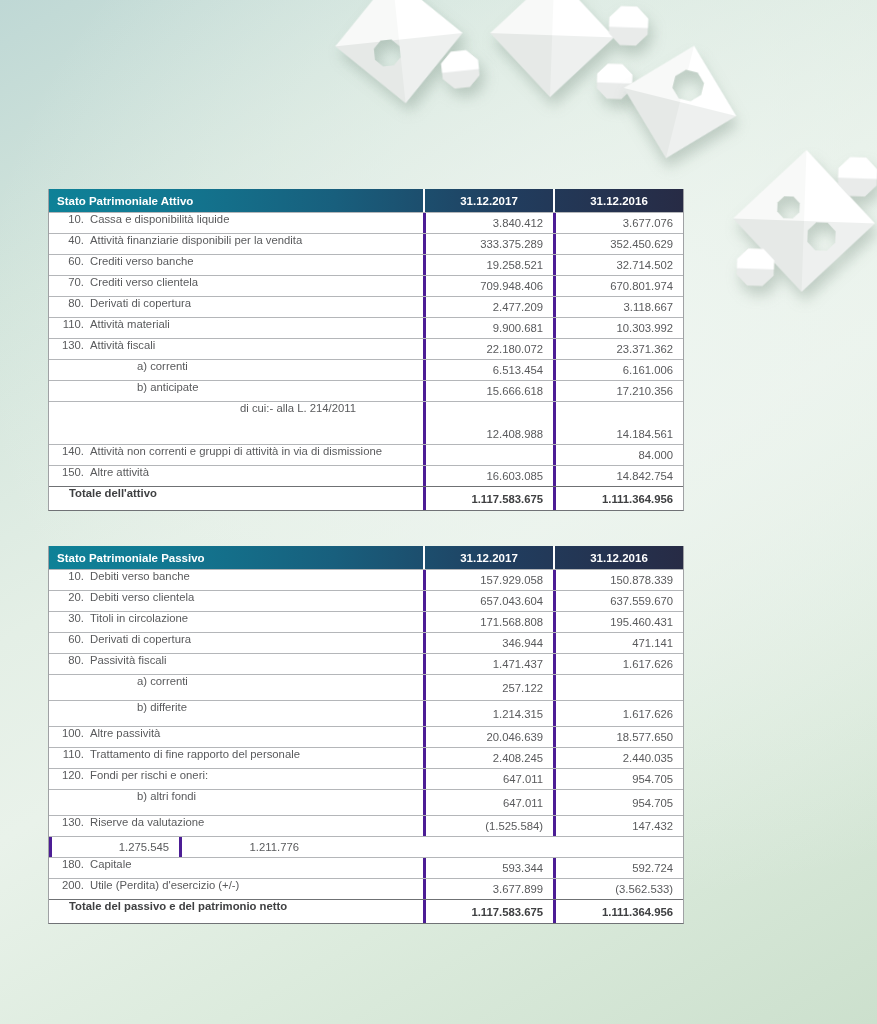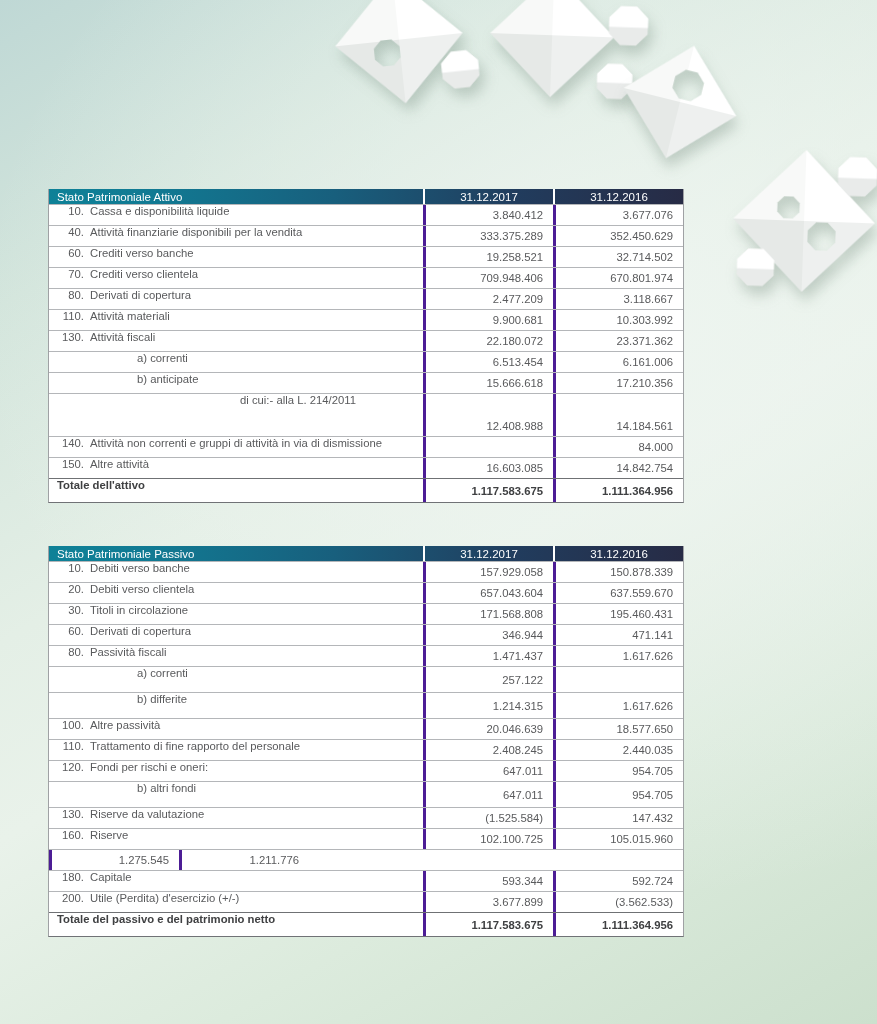--- a/index.html
+++ b/index.html
@@ -18,42 +18,42 @@
   
   .sheet {
     position:absolute; left:48px; width:636px; background:#fff;
     border:1px solid #9fa1a4; border-top:0; border-bottom:1px solid #707276;
     color:#595a5c; font-size:11.3px;
   }
   #sheet-attivo  { top:189px; }
   #sheet-passivo { top:546px; }
 
   .thead {
-    display:flex; height:15px; color:#fff; font-weight:normal; font-size:11.5px;
+    display:flex; height:23px; color:#fff; font-weight:bold; font-size:11.5px;
     background:linear-gradient(90deg,#0e8197 0%,#117a93 16%,#185f7d 45%,#213c5d 74%,#272b45 100%);
   }
   .th.title { flex:1; display:flex; align-items:center; padding-left:8px; }
   .th.col   { width:130px; border-left:2px solid #fff; display:flex; align-items:center; justify-content:center; }
 
   .trow { display:flex; border-top:1px solid #b4b6b9; min-height:21px; }
   .td.label { flex:1; display:flex; align-items:flex-start; padding-left:6px; line-height:13px; }
   .num { width:29px; text-align:right; margin-right:6px; flex:none; }
   .trow.sub  .td.label { padding-left:88px; }
   .trow.note .td.label { padding-left:124px; flex-direction:row; align-items:flex-start; justify-content:center; }
   .trow.note { min-height:43px; }
   #sheet-passivo .trow.sub { min-height:26px; }
 
   .td.val {
     width:130px; border-left:3px solid #4c1d95; flex:none;
     display:flex; align-items:center; justify-content:flex-end; padding-right:10px;
   }
   .trow.note .td.val { align-items:flex-end; padding-bottom:4px; }
 
   .trow.total { border-top:1px solid #6f7174; min-height:24px; font-weight:bold; color:#3f4042; }
-  .trow.total .td.label { padding-left:8px; }
+  .trow.total .td.label { padding-left:20px; }
 </style>
 </head>
 <body>
 
 <div class="page">
 
   <div id="decor">
       <svg width="165" height="118" style="position: absolute; left: 333px; top: -10px; overflow: visible; transform: rotate(-6deg); filter: drop-shadow(rgba(100, 125, 110, 0.32) 4px 9px 7px);">
         <mask id="pm0">
           <rect x="-30" y="-30" width="225" height="178" fill="#fff"></rect>
@@ -307,28 +307,20 @@
         </div>
         <div class="trow main">
           <div class="td label">
             <span class="num">130.</span>
             <span class="lbl">Riserve da valutazione</span>
           </div>
           <div class="td val">(1.525.584)</div>
           <div class="td val">147.432</div>
         </div>
         <div class="trow main">
-          <div class="td label">
-            <span class="num">160.</span>
-            <span class="lbl">Riserve</span>
-          </div>
-          <div class="td val">102.100.725</div>
-          <div class="td val">105.015.960</div>
-        </div>
-        <div class="trow main">
           <div class="td val">1.275.545</div>
           <div class="td val">1.211.776</div>
         </div>
         <div class="trow main">
           <div class="td label">
             <span class="num">180.</span>
             <span class="lbl">Capitale</span>
           </div>
           <div class="td val">593.344</div>
           <div class="td val">592.724</div>

